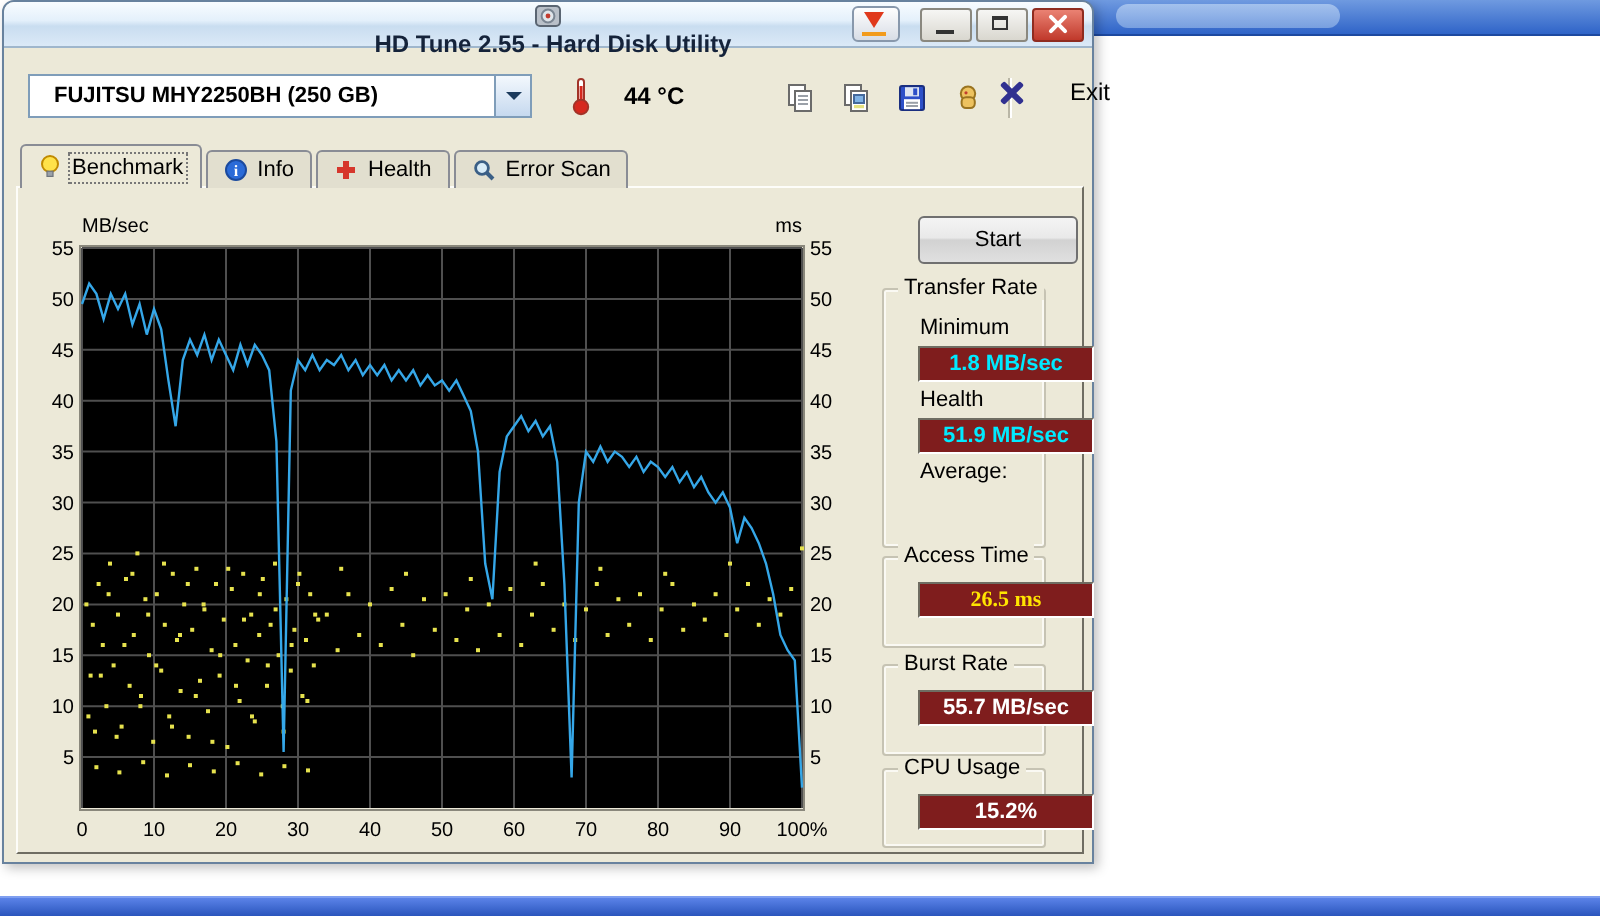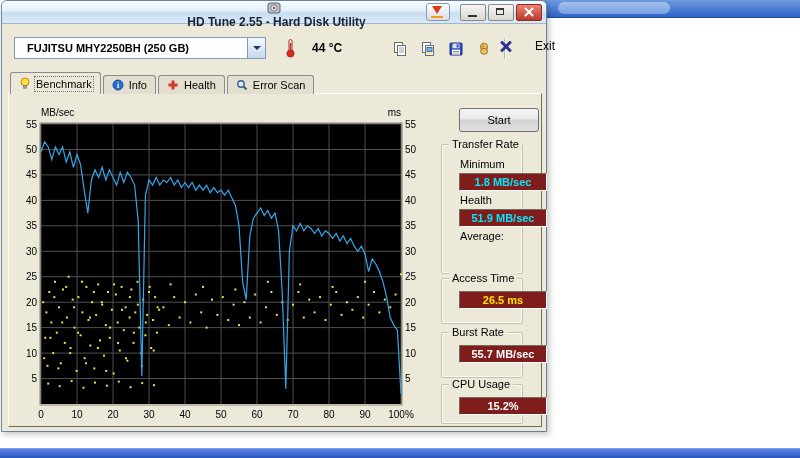--- a/index.html
+++ b/index.html
@@ -78,21 +78,21 @@
          box-sizing:border-box;padding:12px 5px 4px 17px;box-shadow:inset 0 0 0 1px #faf9f3;}
   .group-caption{position:absolute;top:-7px;left:7px;background:#ECE9D8;font-size:11px;padding:0 3px;}
   .g-tr{top:50px;height:130px;}
   .g-at{top:184px;height:46px;}
   .g-br{top:238px;height:46px;}
   .g-cpu{top:290px;height:40px;}
   .field-label{font-size:11px;margin:1px 0 3px 1px;}
   .value-box{width:86px;height:16px;background:#7f1d1d;border:1px solid;border-color:#6f6d62 #ffffff #ffffff #6f6d62;
              display:flex;align-items:center;justify-content:center;font-size:11px;font-weight:bold;
              margin-bottom:3px;box-sizing:content-box;}
-  .v-cyan{color:#00eaff;} .v-yellow{color:#ffe400;} .v-white{color:#ffffff;}
+  .v-cyan{color:#00eaff;} .v-yellow{color:#ffe400;font-family:Liberation Serif, serif;} .v-white{color:#ffffff;}
 </style>
 </head>
 <body>
 
 <div class="bg-win">
   <div class="bg-pill"></div>
 </div>
 
 <div class="win">
 

